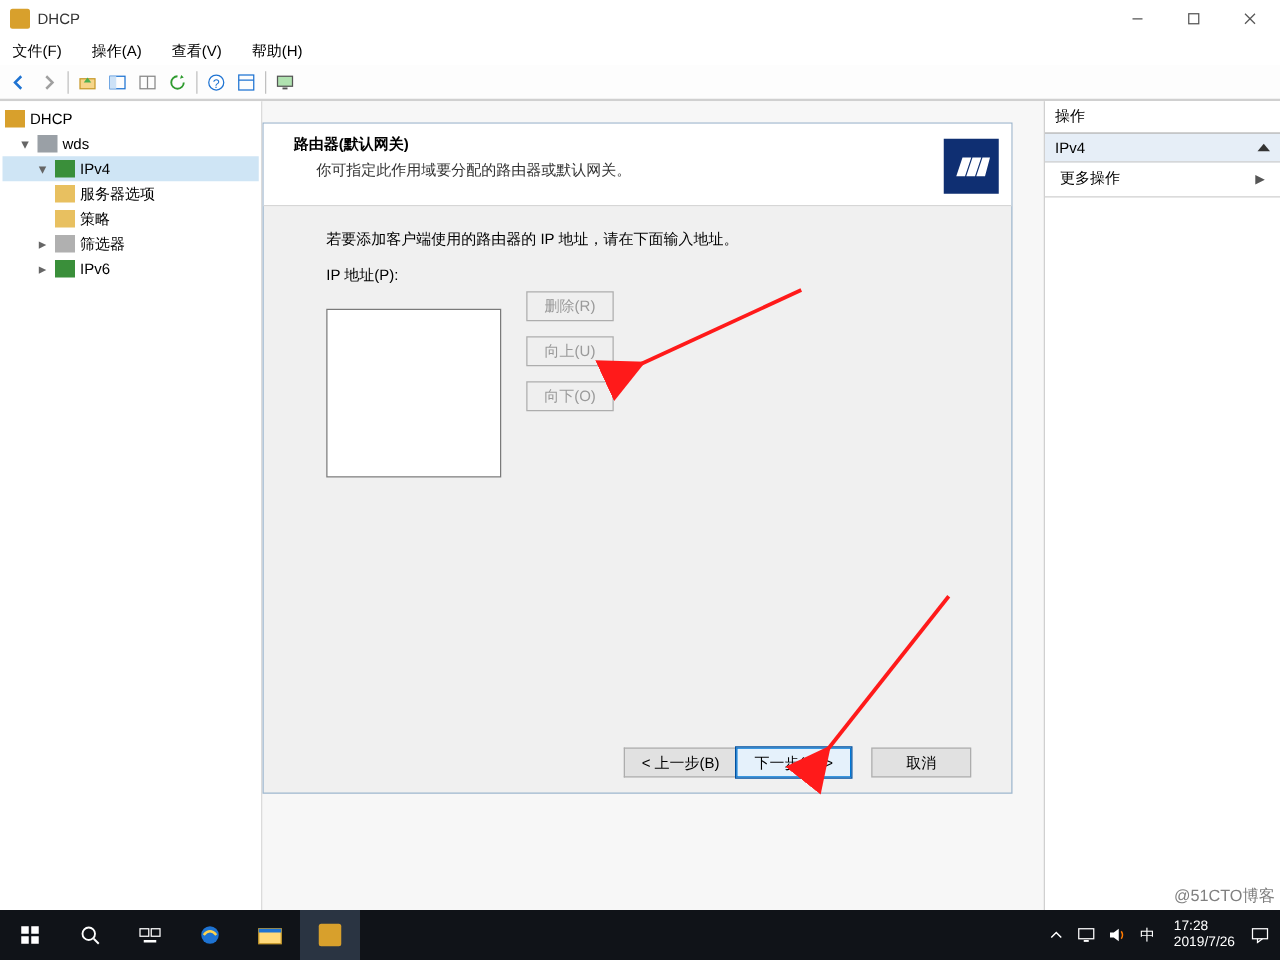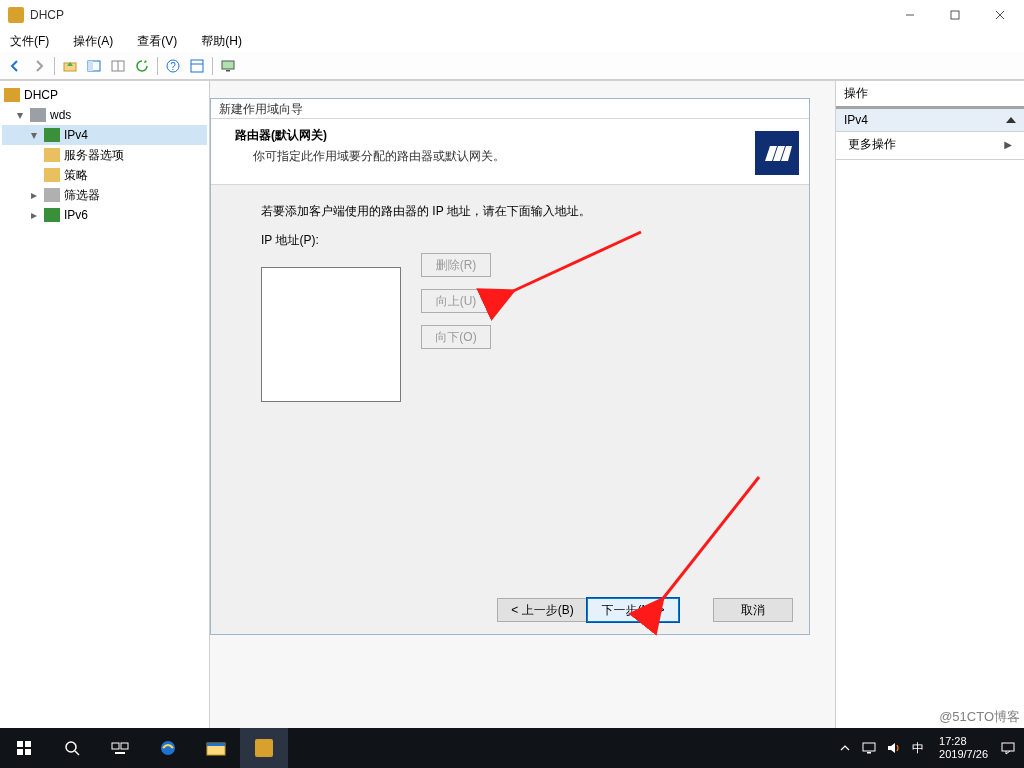--- a/index.html
+++ b/index.html
@@ -46,28 +46,28 @@
   .dlgbody{padding:18px 24px 8px 50px}
   .lbl{margin:0 0 4px}
   .ipinput{width:140px;height:22px;border:1px solid #7a7a7a;background:#fff;padding:2px 6px;font-family:sans-serif;font-size:12px;display:inline-flex;align-items:center}
   .ipinput input{width:100%;border:0;outline:0;font-size:12px;font-family:sans-serif}
   .btn{display:inline-flex;align-items:center;justify-content:center;height:24px;border:1px solid #adadad;background:#e1e1e1;font-size:12px;min-width:70px;padding:0 10px}
   .btn.disabled{color:#9a9a9a;background:#efefef}
   .btn.primary{border:1px solid #0078d7;outline:1px solid #0050a0;color:#000;background:#e5f1fb}
   .iplist{width:140px;height:135px;border:1px solid #7a7a7a;background:#fff;margin-top:14px}
   .listbtns{display:inline-flex;flex-direction:column;gap:12px;vertical-align:top;margin-left:10px}
   .row{display:flex;align-items:flex-start;gap:10px}
-  .wizbtns{position:absolute;bottom:12px;right:16px;display:flex;gap:24px}
+  .wizbtns{position:absolute;bottom:12px;right:32px;display:flex;gap:6px}
   .wizbtns .group{display:flex}
   
   .arrow{position:absolute;pointer-events:none}
   .arrow svg{overflow:visible}
   
   .actions{width:188px;background:#fff}
-  .ahdr{padding:4px 8px;border-bottom:3px solid #a3a3a3;font-size:12px;background:#fff}
+  .ahdr{padding:4px 8px;border-bottom:1px solid #a3a3a3;font-size:12px;background:#fff}
   .asec{padding:4px 8px;background:#e6eef7;border-bottom:1px solid #d0d0d0;display:flex;justify-content:space-between;align-items:center}
   .asec .tri{width:0;height:0;border-left:5px solid transparent;border-right:5px solid transparent;border-bottom:6px solid #333}
   .aitm{padding:4px 12px;display:flex;justify-content:space-between;align-items:center}
   .aitm .chv{font-size:10px;color:#555}
   .abot{border-top:1px solid #d0d0d0;height:1px;margin-top:2px}
   .actions .fill{height:595px}
   
   .taskbar{height:40px;background:#101318;display:flex;align-items:center;color:#fff;position:absolute;bottom:0;left:0;right:0}
   .taskbar .tbtn{width:48px;height:40px;display:flex;align-items:center;justify-content:center}
   .taskbar .right{margin-left:auto;display:flex;align-items:center;padding-right:4px}
@@ -198,21 +198,20 @@
           <span class="exp">▸</span>
           <span class="icn ipv6"></span>
           <span>IPv6</span>
         </div>
     </div>
   </div>
 
   <div class="center">
 
     <div class="dlg">
-      <div class="dtl">新建作用域向导</div>
       <div class="wizhdr">
         <div class="ht">路由器(默认网关)</div>
         <div class="hd">你可指定此作用域要分配的路由器或默认网关。</div>
         <div class="wizicon">
           <svg viewBox="0 0 30 26">
               <path d="M3 21 L8 6 L15 6 L10 21 Z M11 21 L16 6 L23 6 L18 21 Z M19 21 L24 6 L30 6 L26 21 Z" fill="#fff"></path>
             </svg>
         </div>
       </div>
       <div class="dlgbody">

